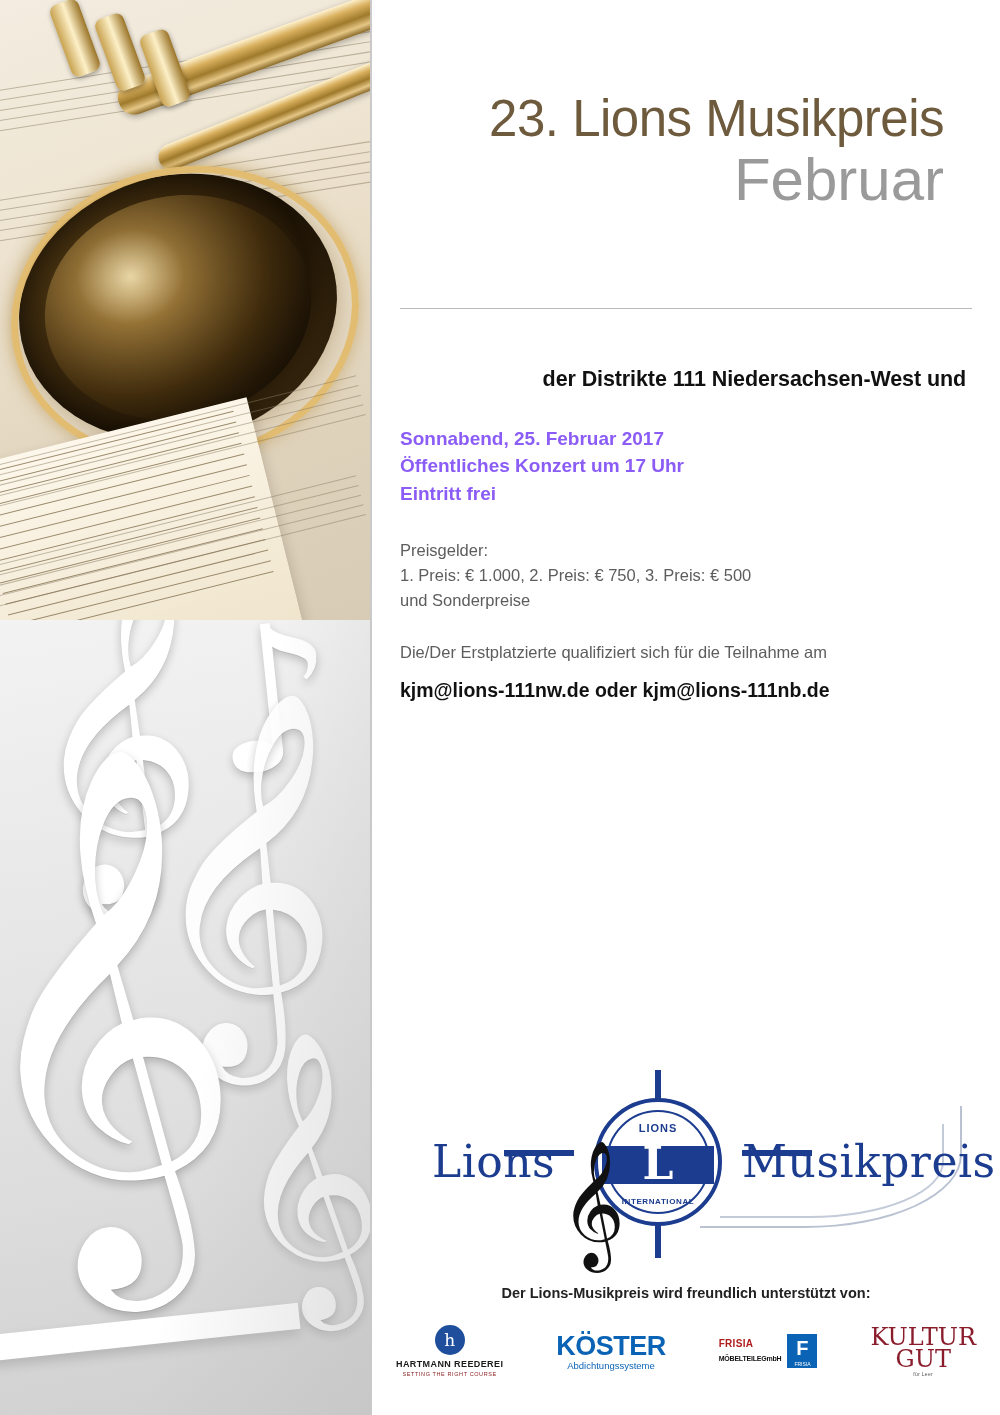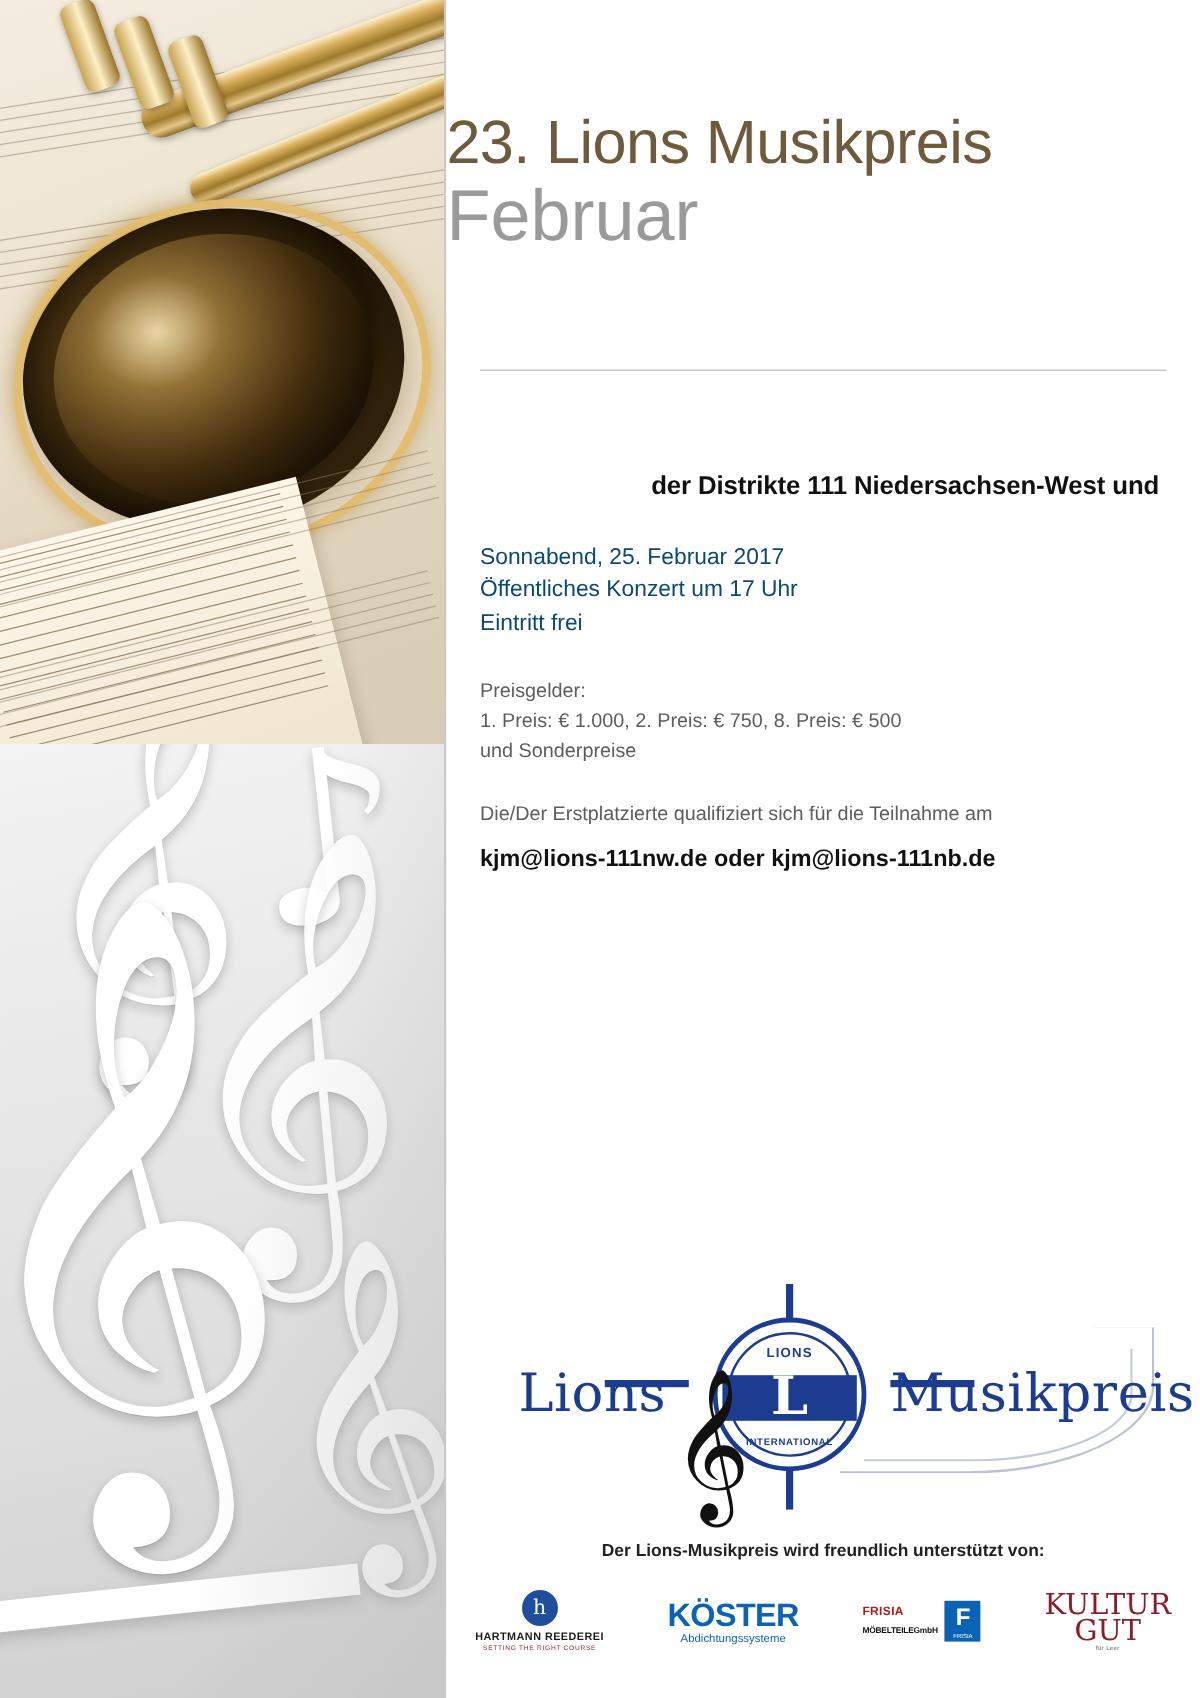--- a/index.html
+++ b/index.html
@@ -166,20 +166,21 @@
   .right-col {
     position: absolute;
     left: 372px; top: 0;
     width: 628px; height: 1415px;
     background: #ffffff;
   }
   .title-block {
     position: absolute;
     left: 0; top: 92px;
     width: 600px;
+    text-align: right;
     padding-right: 28px;
     box-sizing: border-box;
   }
   .title-main {
     font-size: 51px;
     font-weight: 400;
     color: #6e5a3c;
     letter-spacing: -0.5px;
     line-height: 1.05;
     font-family: "Liberation Sans", sans-serif;
@@ -195,43 +196,43 @@
     position: absolute;
     left: 28px; top: 308px;
     width: 572px;
     height: 1px;
     background: #b9b9b9;
   }
 
   .body-block {
     position: absolute;
     left: 28px;
-    top: 390px;
+    top: 364px;
     width: 566px;
   }
   .districts {
     font-size: 21.5px;
     font-weight: bold;
     color: #111111;
     text-align: right;
     line-height: 1.42;
     letter-spacing: -0.1px;
   }
   .addr {
     margin-top: 36px;
     font-size: 19px;
     font-weight: bold;
     color: #111111;
     line-height: 1.47;
   }
   .when {
     margin-top: 30px;
     font-size: 19px;
-    font-weight: normal;
-    color: #0c4a6e;
+    font-weight: bold;
+    color: #8b5cf6;
     line-height: 1.47;
   }
   .prizes {
     margin-top: 30px;
     font-size: 16.5px;
     color: #5d5d5d;
     line-height: 1.52;
   }
   .qualify {
     margin-top: 26px;
@@ -485,21 +486,21 @@
 
 
       <div class="when">
         <div>Sonnabend, 25. Februar 2017</div>
         <div>Öffentliches Konzert um 17 Uhr</div>
         <div>Eintritt frei</div>
       </div>
 
       <div class="prizes">
         <div>Preisgelder:</div>
-        <div>1. Preis: € 1.000, 2. Preis: € 750, 8. Preis: € 500</div>
+        <div>1. Preis: € 1.000, 2. Preis: € 750, 3. Preis: € 500</div>
         <div>und Sonderpreise</div>
       </div>
 
       <div class="qualify">
         <div>Die/Der Erstplatzierte qualifiziert sich für die Teilnahme am</div>
       </div>
 
       <div class="mails">kjm@lions-111nw.de oder kjm@lions-111nb.de</div>
     </div>
 

